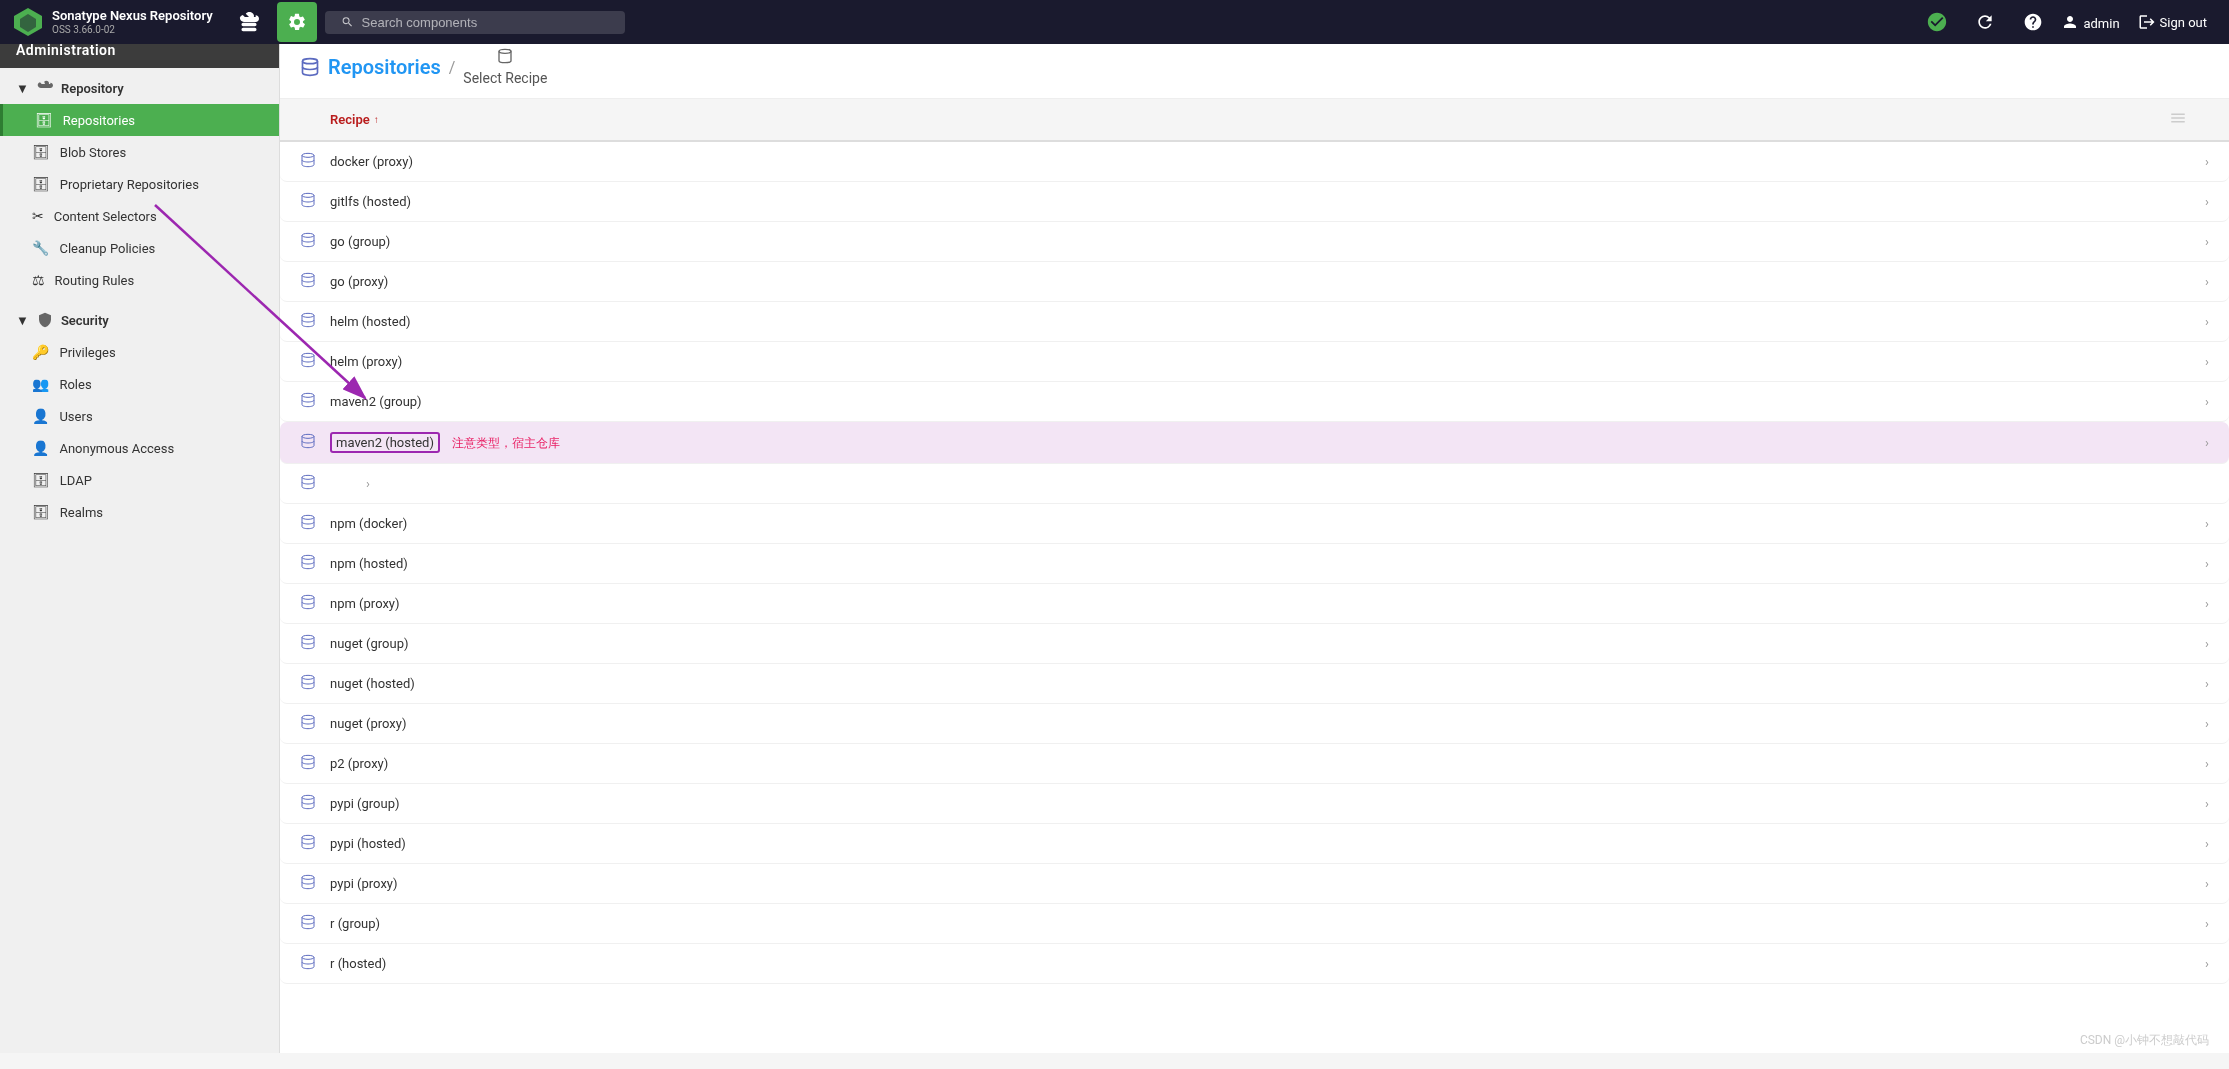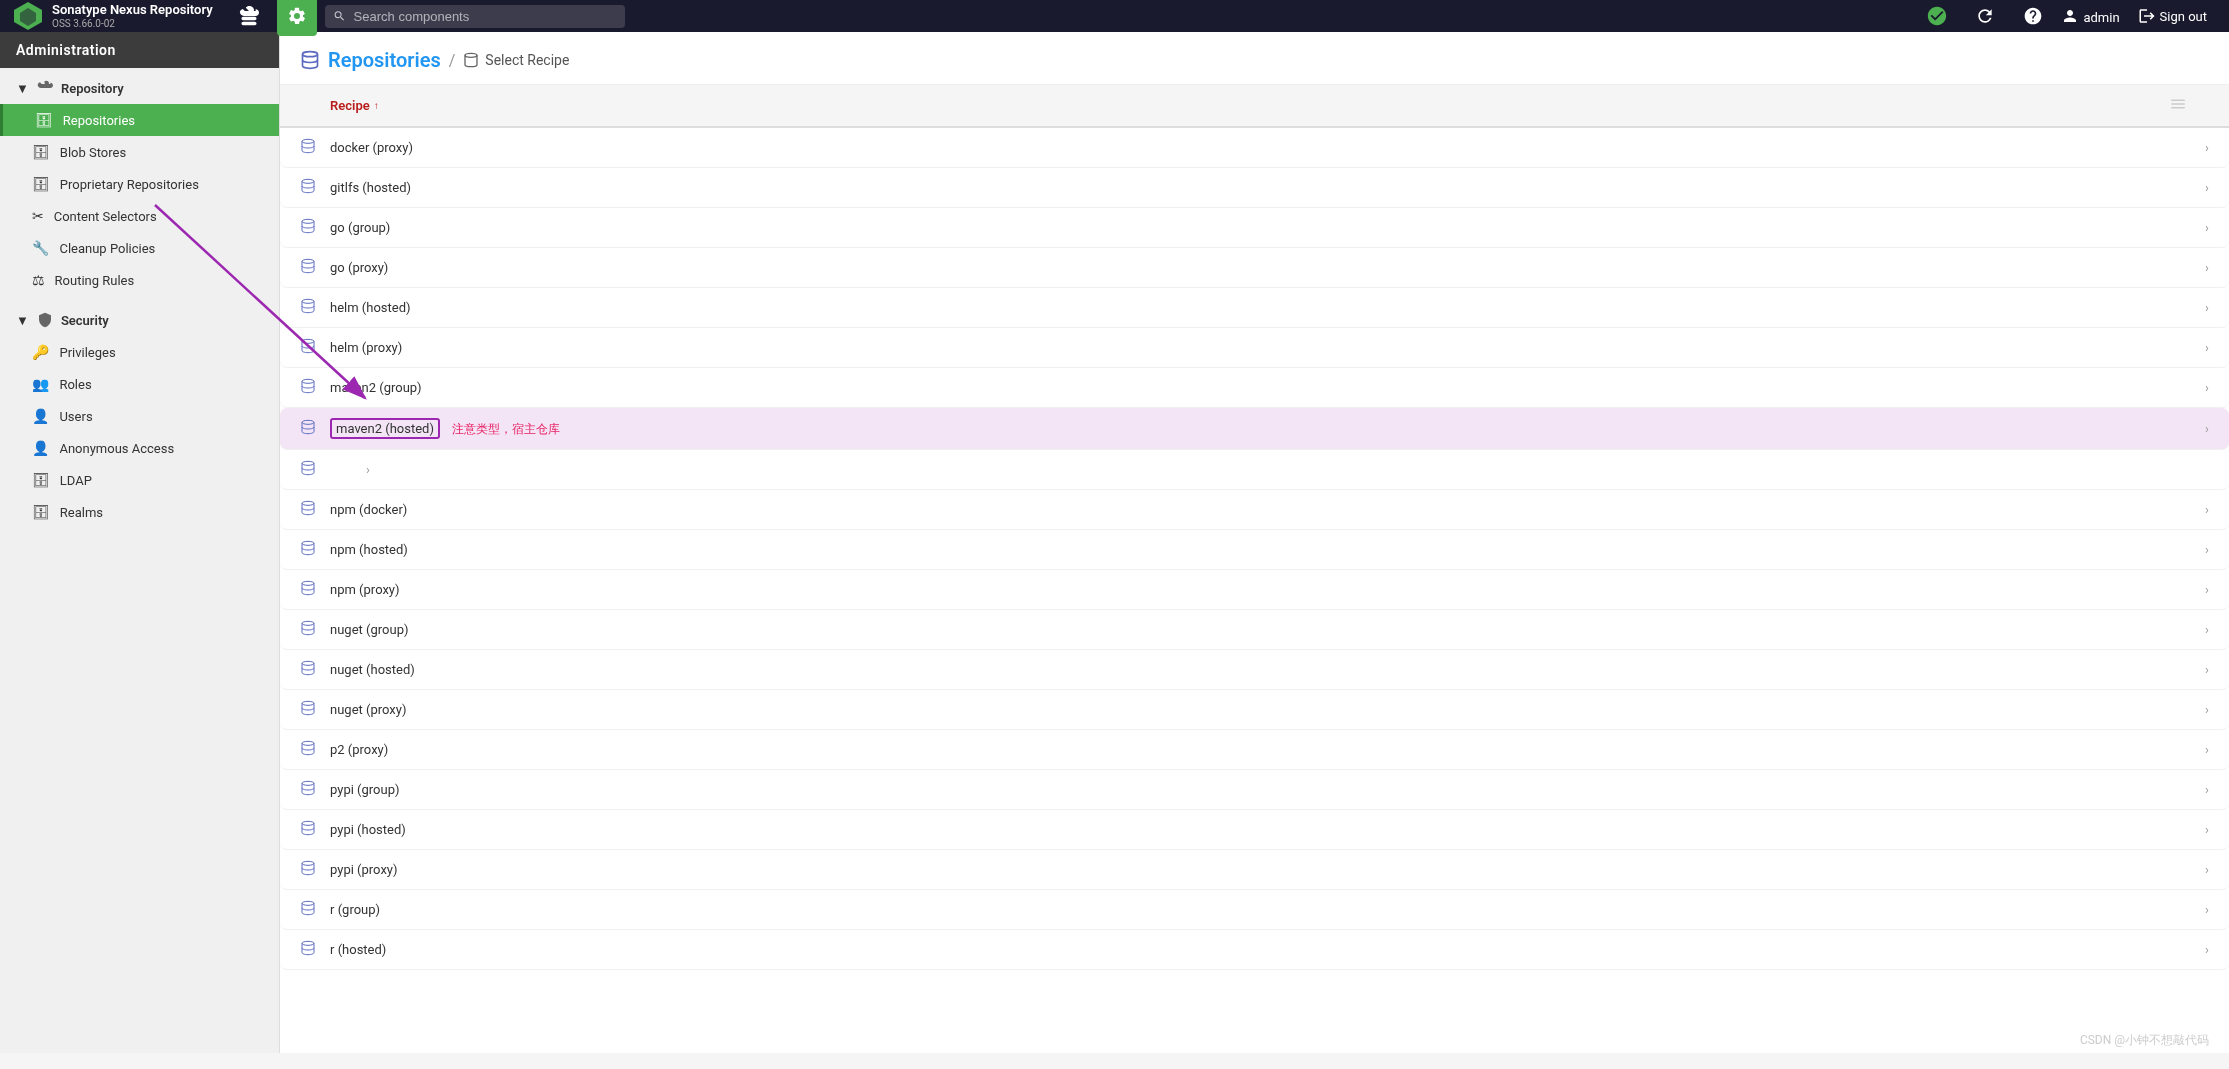--- a/index.html
+++ b/index.html
@@ -3,21 +3,21 @@
   <meta charset="utf-8">
   <style>
     * { margin: 0; padding: 0; box-sizing: border-box; }
     body { font-family: -apple-system, BlinkMacSystemFont, 'Segoe UI', Roboto, sans-serif; font-size: 14px; background: #f5f5f5; overflow: hidden; }
 
     
     .navbar {
       display: flex;
       align-items: center;
       background: #1a1a2e;
-      height: 32px;
+      height: 44px;
       padding: 0 12px;
       gap: 8px;
       position: fixed;
       top: 0; left: 0; right: 0;
       z-index: 100;
     }
     .navbar-brand {
       display: flex;
       align-items: center;
       gap: 8px;
@@ -42,21 +42,21 @@
       background: transparent;
       border: none;
     }
     .nav-icon-btn.active { background: #4caf50; }
 
     .search-box {
       display: flex;
       align-items: center;
       background: rgba(255,255,255,0.15);
       border-radius: 4px;
-      padding: 4px 8px;
+      padding: 4px 16px;
       gap: 8px;
       flex: 0 0 300px;
     }
     .search-box input {
       background: transparent;
       border: none;
       color: #fff;
       font-size: 13px;
       outline: none;
       width: 100%;
@@ -154,20 +154,21 @@
       font-weight: 600;
       color: #2196f3;
     }
     .breadcrumb-sep { color: #999; font-size: 16px; }
     .breadcrumb-sub {
       display: flex;
       align-items: center;
       gap: 6px;
       font-size: 14px;
       color: #555;
+      flex-direction: column;
     }
 
     
     .table-container { padding: 0; }
     .table-header {
       display: flex;
       align-items: center;
       background: #f5f5f5;
       border-bottom: 2px solid #ddd;
       padding: 10px 20px;

